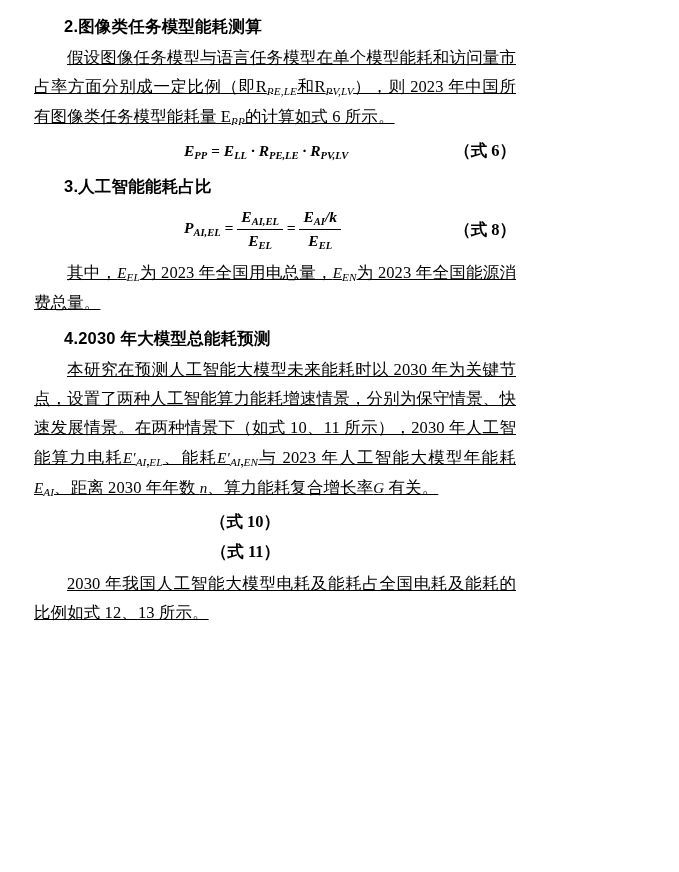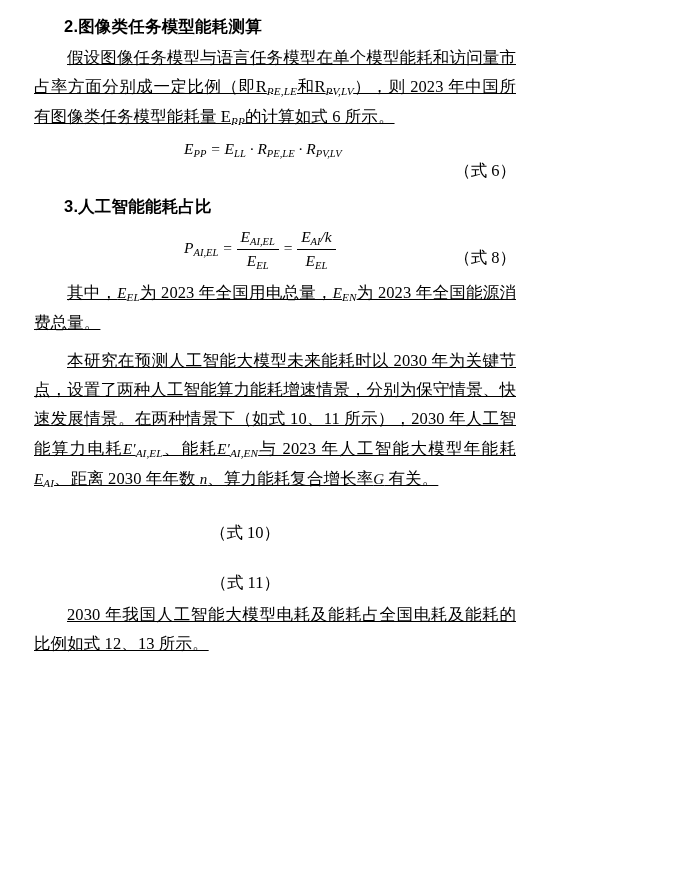--- a/index.html
+++ b/index.html
@@ -36,40 +36,40 @@
     line-height: 1.78;
     margin: 0 0 2px 0;
     text-align: justify;
     text-justify: inter-ideograph;
     text-indent: 2em;
     letter-spacing: 0.1px;
     text-decoration: underline;
   }
   .formula-row {
     display: flex;
-    align-items: flex-start;
+    align-items: center;
     margin: 8px 0 6px 0;
+    font-weight: bold;
   }
   .formula-row .spacer-l { width: 150px; flex: none; }
   .formula {
     flex: 1 1 auto;
     text-align: left;
     font-family: "Liberation Serif", "DejaVu Serif", serif;
     font-style: italic;
     font-size: 15.5px;
     white-space: nowrap;
   }
   .eqno {
     flex: 0 0 auto;
     width: 96px;
     text-align: right;
     font-size: 16.5px;
     font-style: normal;
     font-family: "Liberation Serif", serif;
-    margin-top: 20px;
   }
   sub {
     font-size: 0.68em;
     vertical-align: -0.28em;
     font-style: italic;
   }
   sup {
     font-size: 0.68em;
     vertical-align: 0.45em;
     font-style: normal;
@@ -133,20 +133,21 @@
     <div class="eqno">（式 8）</div>
   </div>
 
 
   <p class="para">
     <span>其中，</span><span class="inline-sub">E</span><sub>EL</sub><span>为 2023 年全国用电总量，</span><span class="inline-sub">E</span><sub>EN</sub><span>为 2023 年全国能源消费总量。</span>
   </p>
 
   <div class="sec-spacer"></div>
 
+  <h2 class="heading">4.2030 年大模型总能耗预测</h2>
 
   <p class="para">
     <span>本研究在预测人工智能大模型未来能耗时以 2030 年为关键节点，设置了两种人工智能算力能耗增速情景，分别为保守情景、快速发展情景。在两种情景下（如式 10、11 所示），2030 年人工智能算力电耗</span><span class="small-inline">E′</span><sub>AI,EL</sub><span>、能耗</span><span class="small-inline">E′</span><sub>AI,EN</sub><span>与 2023 年人工智能大模型年能耗 </span><span class="small-inline">E</span><sub>AI</sub><span>、距离 2030 年年数 </span><span class="small-inline">n</span><span>、算力能耗复合增长率</span><span class="small-inline">G</span><span> 有关。</span>
   </p>
 
   <div class="formula-row">
     <div class="spacer-l"></div>
     <div class="eqno">（式 10）</div>
   </div>
 

